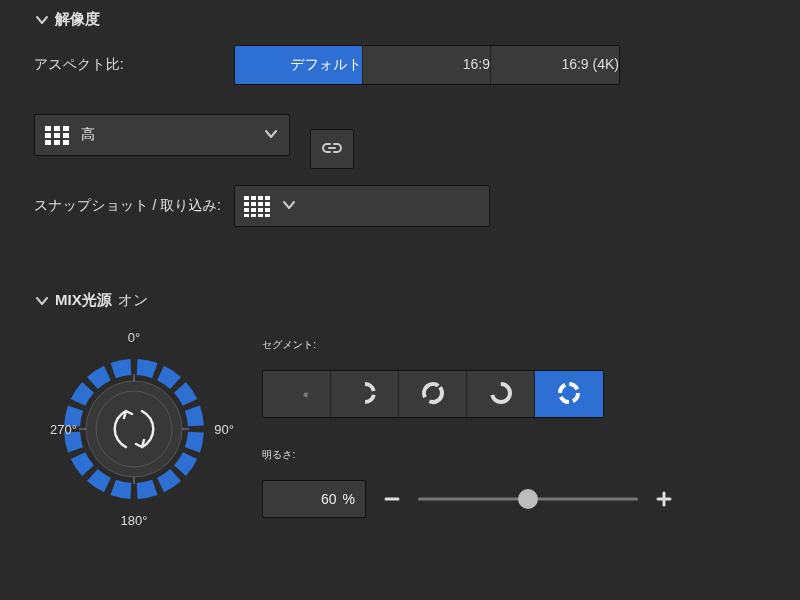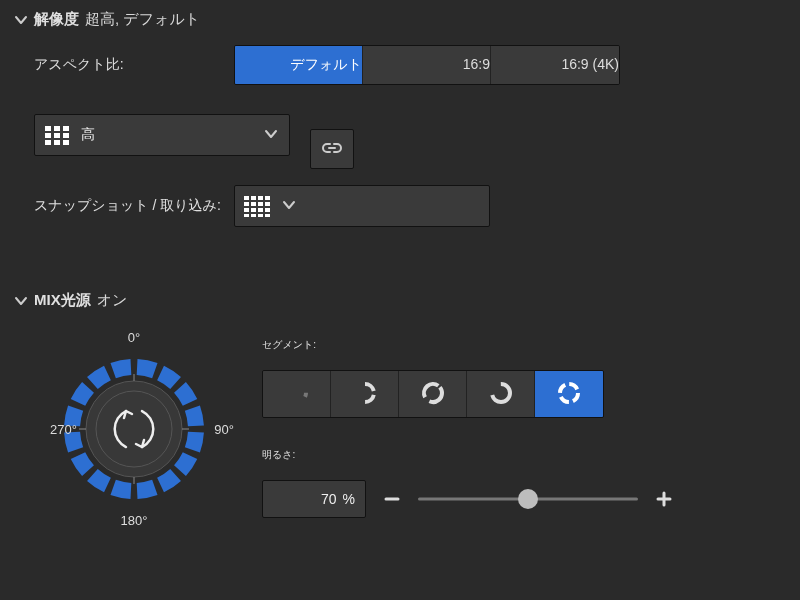--- a/index.html
+++ b/index.html
@@ -10,20 +10,21 @@
     font-size: 14px;
     width: 800px;
     height: 600px;
     overflow: hidden;
   }
   .section-header {
     display: flex;
     align-items: center;
     gap: 6px;
     padding: 10px 14px 8px 14px;
+    margin-left: 21px;
   }
   .section-header .chev {
     display: inline-flex;
   }
   .section-header .title {
     font-weight: bold;
     font-size: 15px;
   }
   .section-header .status {
     font-size: 15px;
@@ -210,21 +211,20 @@
 </head>
 <body>
 
 <div class="section-header">
   <span class="chev">
     <svg width="14" height="14" viewBox="0 0 14 14">
         <path d="M2 4 L7 10 L12 4" stroke="#ccc" stroke-width="2" fill="none" stroke-linecap="round" stroke-linejoin="round"></path>
       </svg>
   </span>
   <span class="title">解像度</span>
-  <span class="status">超高, デフォルト</span>
 </div>
 
 <div class="row">
   <div class="row-label">アスペクト比:</div>
   <div class="seg-group">
     <div class="seg-btn active">デフォルト</div>
     <div class="seg-btn">16:9</div>
     <div class="seg-btn">16:9 (4K)</div>
   </div>
 </div>
@@ -392,21 +392,21 @@
           <svg width="26" height="26" viewBox="-13 -13 26 26">
               <circle r="9" fill="none" stroke="#fff" stroke-width="4" stroke-dasharray="10 4.13"></circle>
             </svg>
         </span>
       </div>
     </div>
 
     <div class="mix-sub-label">明るさ:</div>
     <div class="bright-row">
       <div class="bright-input">
-        <span>70</span>
+        <span>60</span>
         <span>%</span>
       </div>
       <div class="step-btn">
         <span>
           <svg width="16" height="16" viewBox="0 0 16 16">
               <line x1="2" y1="8" x2="14" y2="8" stroke="#ddd" stroke-width="3" stroke-linecap="round"></line>
             </svg>
         </span>
       </div>
       <div class="slider">

